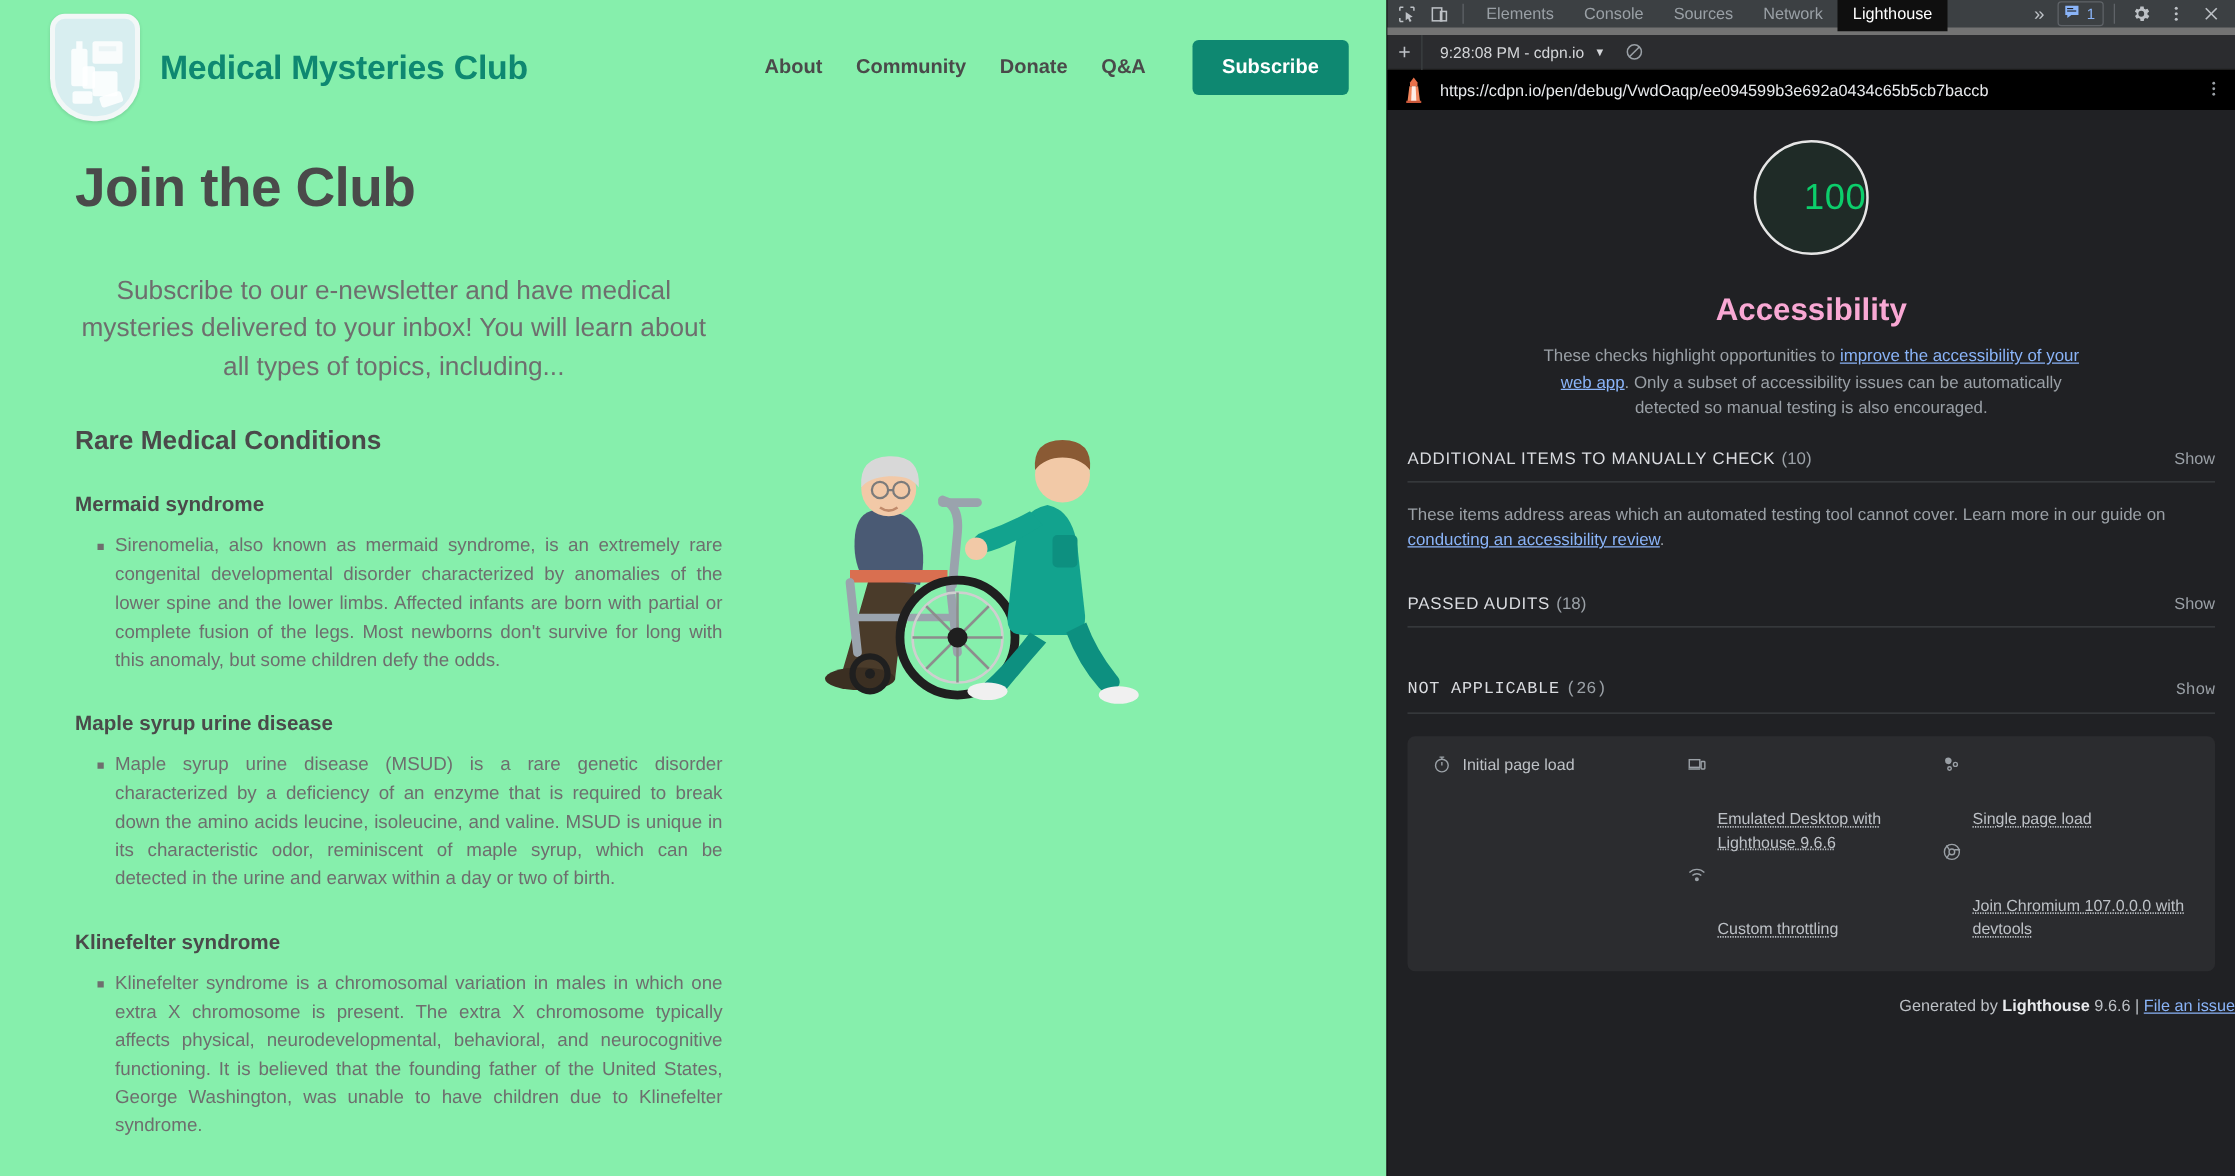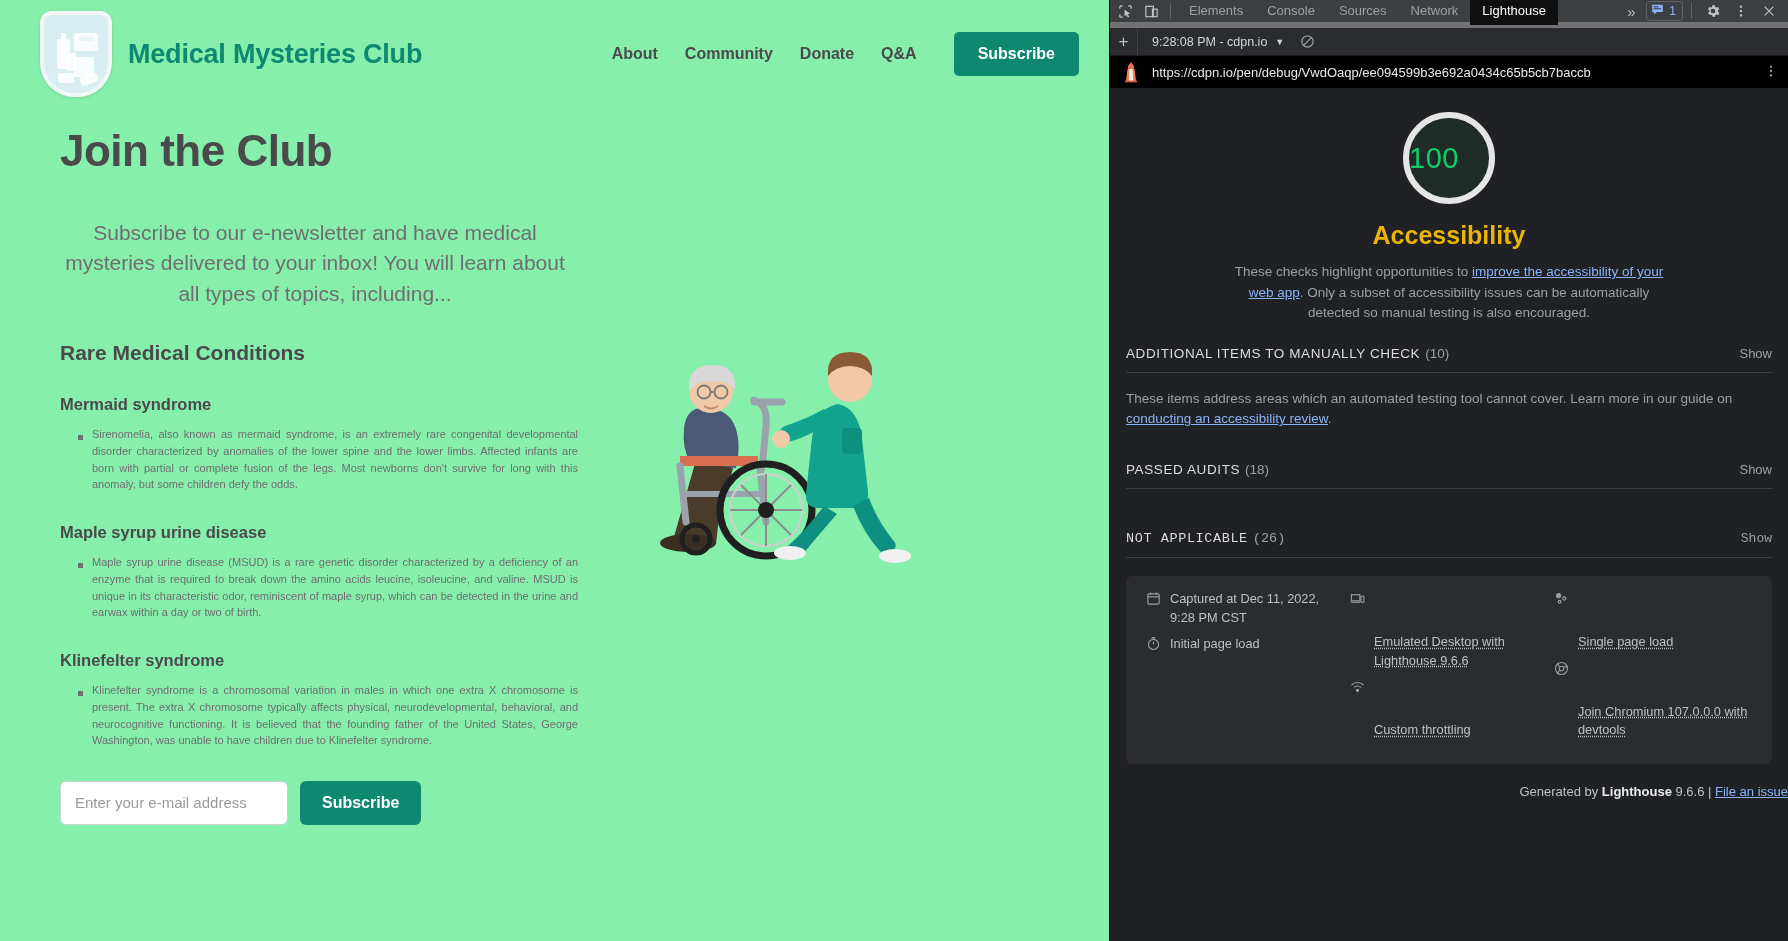--- a/index.html
+++ b/index.html
@@ -79,21 +79,21 @@
   }
   h2.section-title {
     margin: 32px 0 0 20px; font-size: 21px; color: #4a4a4a; font-weight: bold;
   }
   h3.cond-title {
     margin: 30px 0 0 20px; font-size: 16.5px; color: #4a4a4a; font-weight: bold;
   }
   ul.cond-list { margin: 12px 0 0 38px; }
   ul.cond-list li {
     list-style: none; position: relative; padding-left: 14px;
-    font-size: 11px; line-height: 1.52; color: #6e6e6e; text-align: justify;
+    font-size: 15px; line-height: 1.52; color: #6e6e6e; text-align: justify;
     width: 500px;
   }
   ul.cond-list li::before {
     content: ""; position: absolute; left: 0; top: 9px;
     width: 5px; height: 5px; background: #6e6e6e;
   }
 
   .subscribe-row {
     display: flex; align-items: center; gap: 12px;
     margin: 32px 0 0 20px;
@@ -162,26 +162,26 @@
   .lh-url-bar .lh-logo { width: 18px; height: 22px; margin-right: 12px; flex:0 0 18px;}
   .lh-url { color: #e8eaed; font-size: 13px; white-space: nowrap; overflow: hidden;}
   .lh-url-dots { margin-left: auto; color: #9aa0a6; }
 
   .lh-report {
     flex: 1; overflow: hidden; background: #202124; position: relative;
   }
   .lh-gauge-wrap { text-align: center; padding-top: 24px; }
   .gauge {
     width: 92px; height: 92px; border-radius: 50%;
-    border: 6px solid #e5e5e5; margin: 0 auto;
-    display: flex; align-items: center; justify-content: flex-start;
+    border: 2px solid #e5e5e5; margin: 0 auto;
+    display: flex; align-items: center; justify-content: flex-end;
     background: rgba(12,206,107,.06);
   }
   .gauge span { color: #0cce6b; font-size: 29px; font-weight: 400; letter-spacing: .5px;}
-  .cat-title { font-size: 25px; font-weight: bold; color:#eab308; margin-top: 17px; }
+  .cat-title { font-size: 25px; font-weight: bold; color:#f9a8d4; margin-top: 30px; }
   .cat-desc {
     color: #9aa0a6; font-size: 13.5px; line-height: 1.52; width: 430px; margin: 12px auto 0;
     text-align: center;
   }
   .cat-desc a { color: #8ab4f8; text-decoration: underline; }
 
   .lh-section { padding: 0 16px; margin-top: 22px; }
   .lh-sec-head {
     display: flex; align-items: flex-end; padding-bottom: 11px;
     border-bottom: 1px solid #3c4043;
@@ -433,31 +433,20 @@
       <div class="lh-section" style="margin-top:42px;font-family:Liberation Mono, monospace;">
         <div class="lh-sec-head">
           <span class="lh-sec-title">NOT APPLICABLE</span>
           <span class="lh-sec-count">(26)</span>
           <span class="lh-show">Show</span>
         </div>
       </div>
 
       <div class="lh-meta">
         <div class="meta-col">
-          <div class="meta-item">
-            <span class="meta-ico">
-              <svg width="15" height="15" viewBox="0 0 16 16" fill="none" stroke="currentColor" stroke-width="1.2">
-                  <rect x="2" y="3" width="12" height="11" rx="1.2"></rect>
-                  <line x1="2" y1="6.2" x2="14" y2="6.2"></line>
-                  <line x1="5" y1="1.6" x2="5" y2="3.8"></line>
-                  <line x1="11" y1="1.6" x2="11" y2="3.8"></line>
-                </svg>
-            </span>
-            <span class="meta-txt">Captured at Dec 11, 2022, 9:28 PM CST</span>
-          </div>
           <div class="meta-item">
             <span class="meta-ico">
               <svg width="15" height="15" viewBox="0 0 16 16" fill="none" stroke="currentColor" stroke-width="1.2">
                   <circle cx="8" cy="9" r="5.4"></circle>
                   <line x1="8" y1="9" x2="8" y2="6"></line>
                   <line x1="6" y1="1.8" x2="10" y2="1.8"></line>
                   <line x1="8" y1="1.8" x2="8" y2="3.5"></line>
                 </svg>
             </span>
             <span class="meta-txt">Initial page load</span>

